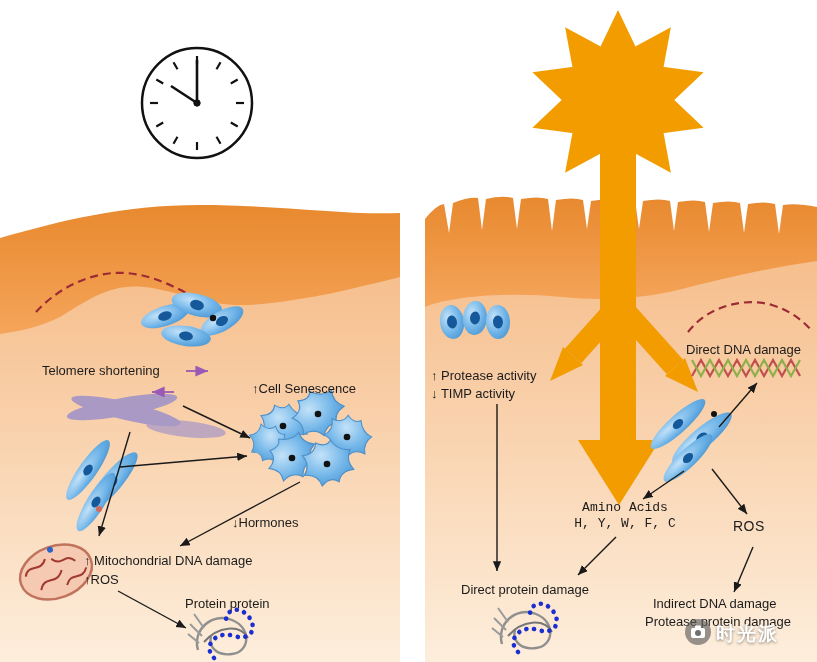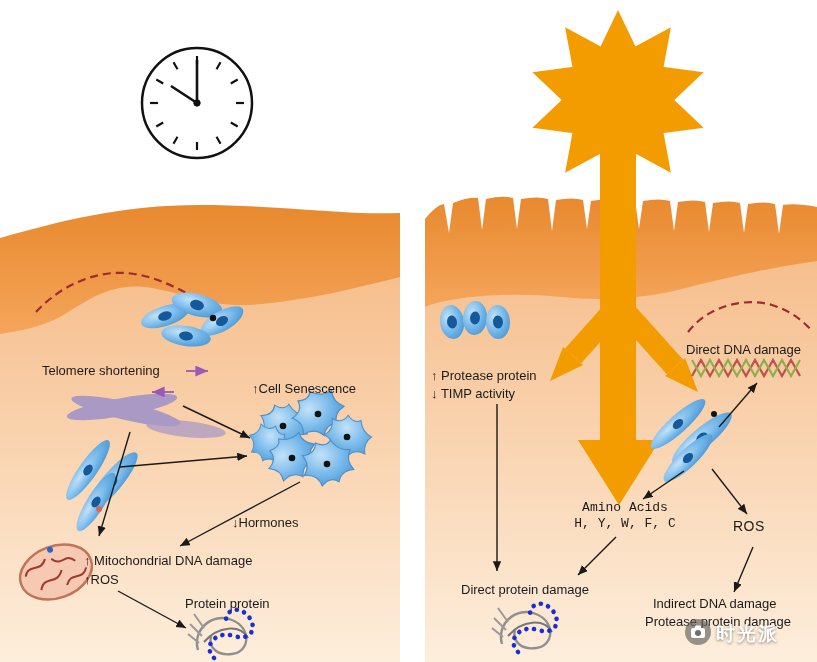--- a/index.html
+++ b/index.html
@@ -242,21 +242,21 @@
   </g>
 </svg>
 
 <div class="label" style="left:42px;top:363px">Telomere shortening</div>
 <div class="label" style="left:252px;top:381px">↑Cell Senescence</div>
 <div class="label" style="left:232px;top:515px">↓Hormones</div>
 <div class="label" style="left:84px;top:553px">↑ Mitochondrial DNA damage</div>
 <div class="label" style="left:84px;top:572px">↑ROS</div>
 <div class="label" style="left:185px;top:596px">Protein protein</div>
 
-<div class="label" style="left:431px;top:368px">↑ Protease protein</div>
+<div class="label" style="left:431px;top:368px">↑ Protease activity</div>
 <div class="label" style="left:431px;top:386px">↓ TIMP activity</div>
 <div class="label" style="left:686px;top:342px">Direct DNA damage</div>
 <div class="label center" style="left:570px;top:500px;width:110px">Amino Acids</div>
 <div class="label center" style="left:570px;top:516px;width:110px">H, Y, W, F, C</div>
 <div class="label big" style="left:733px;top:518px">ROS</div>
 <div class="label" style="left:461px;top:582px">Direct protein damage</div>
 <div class="label" style="left:653px;top:596px">Indirect DNA damage</div>
 <div class="label" style="left:645px;top:614px">Protease protein damage</div>
 
 <div class="watermark">

